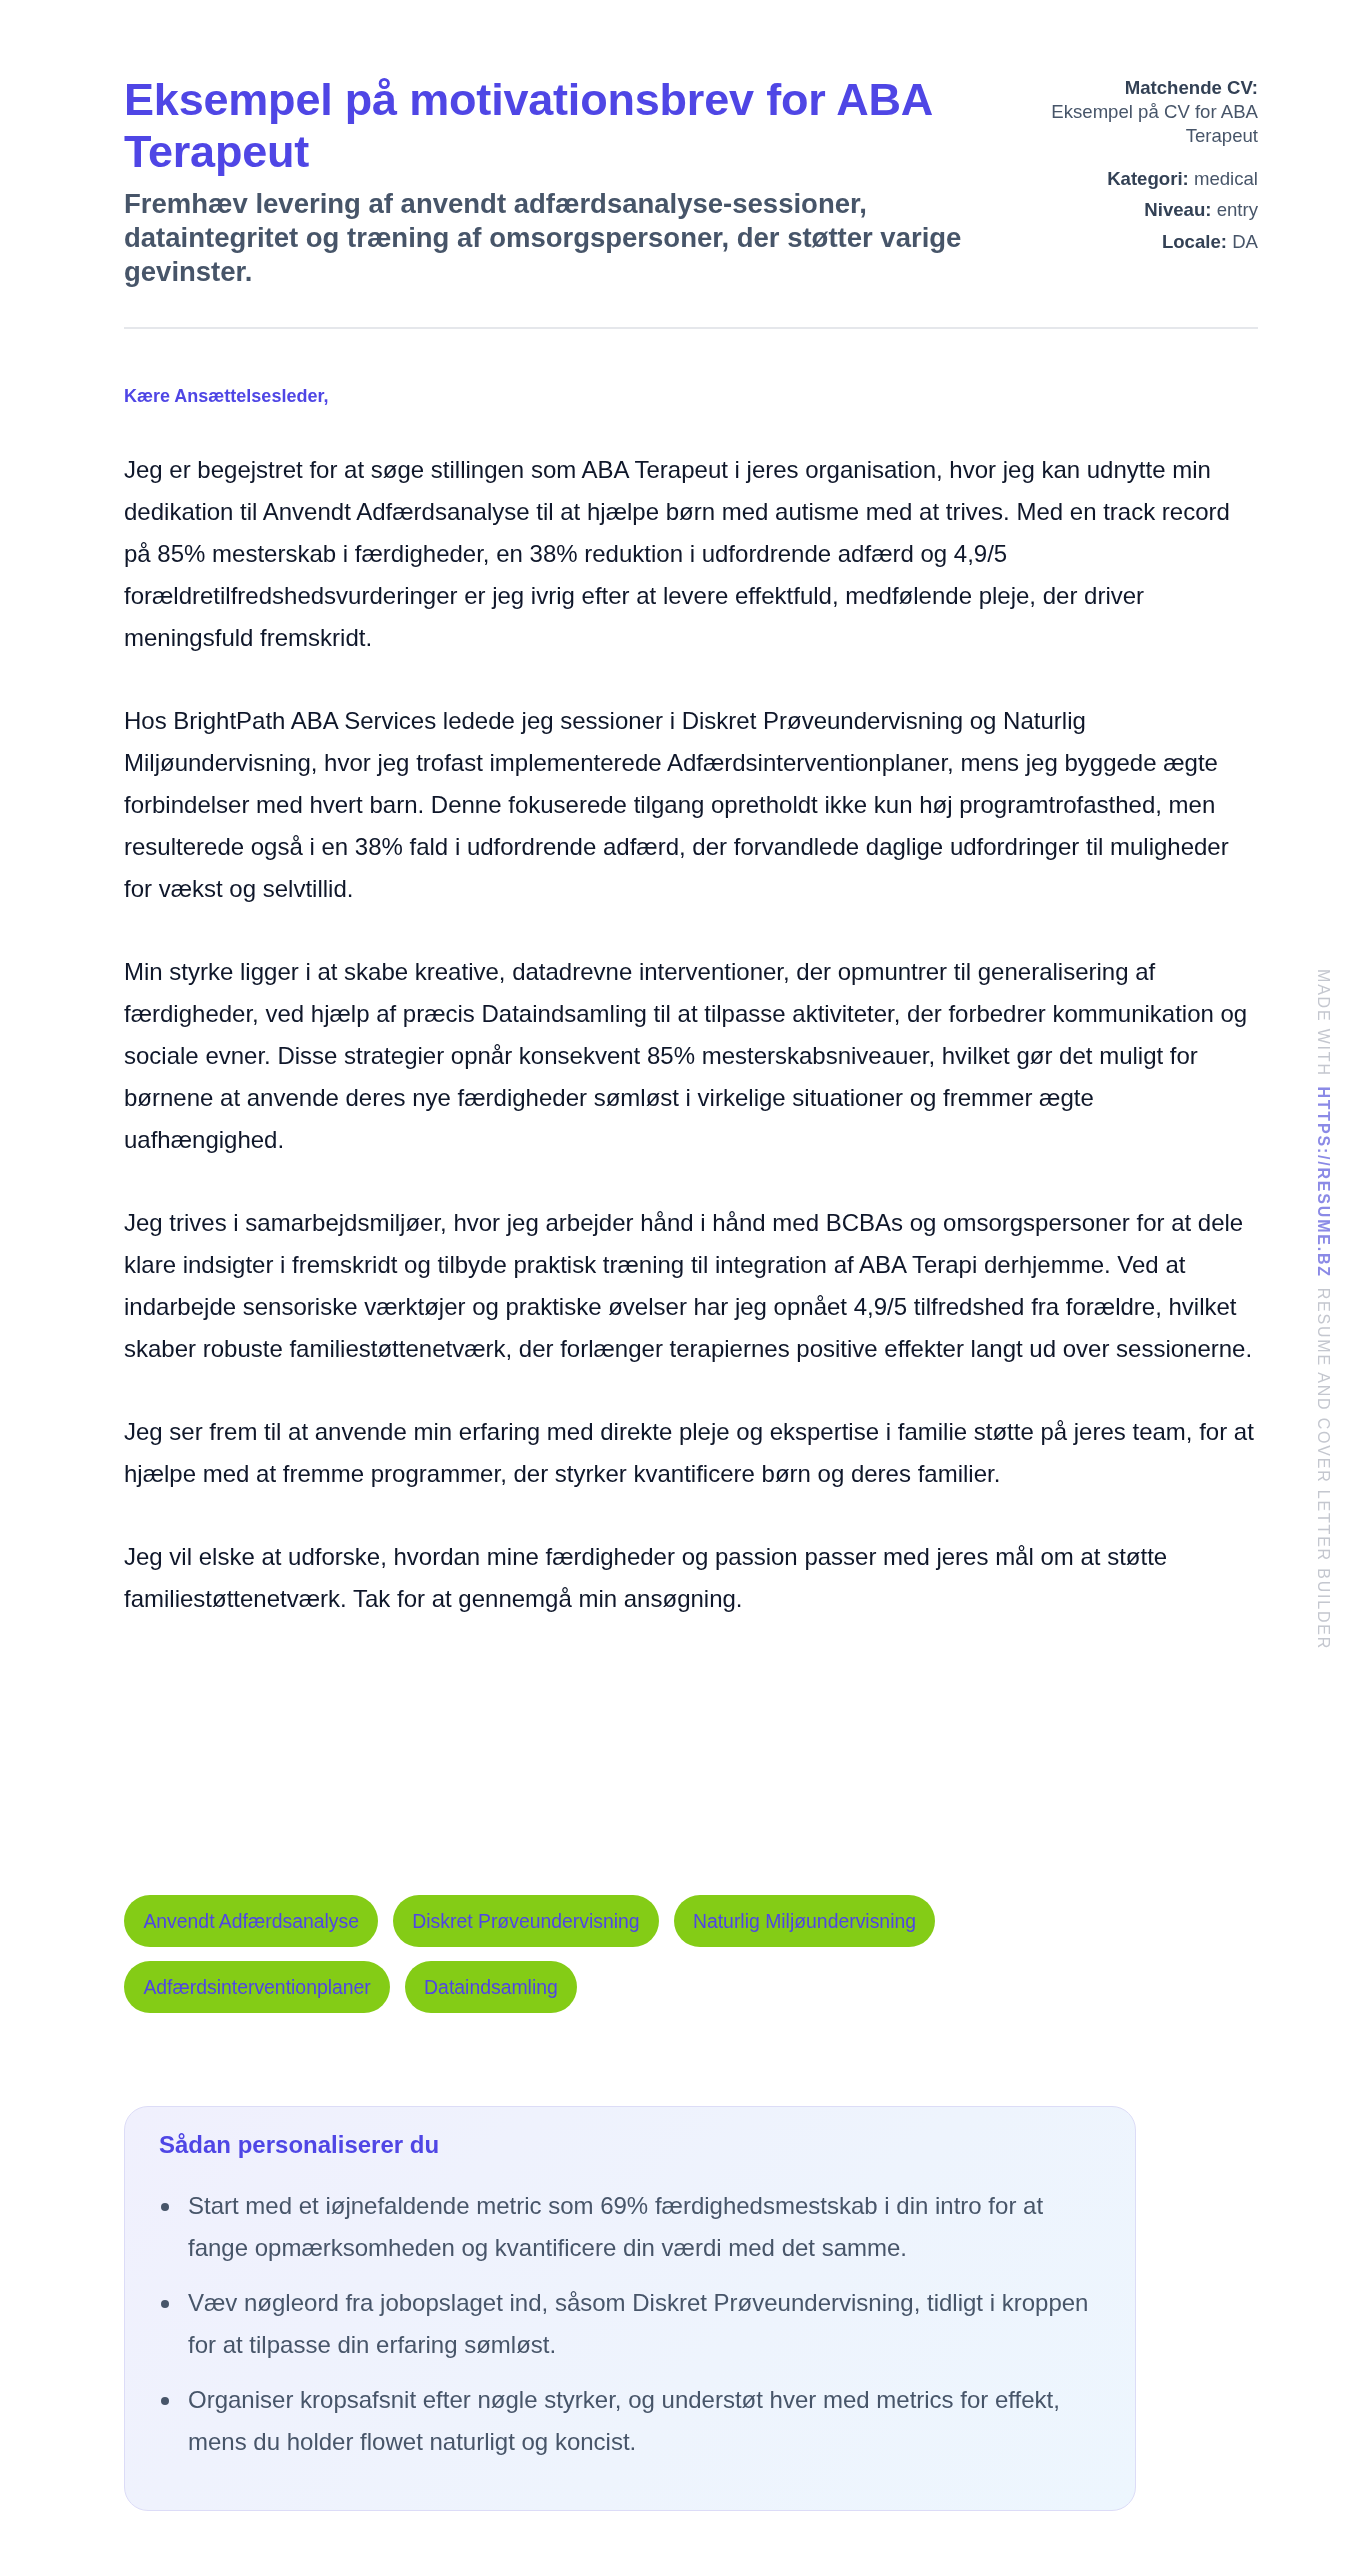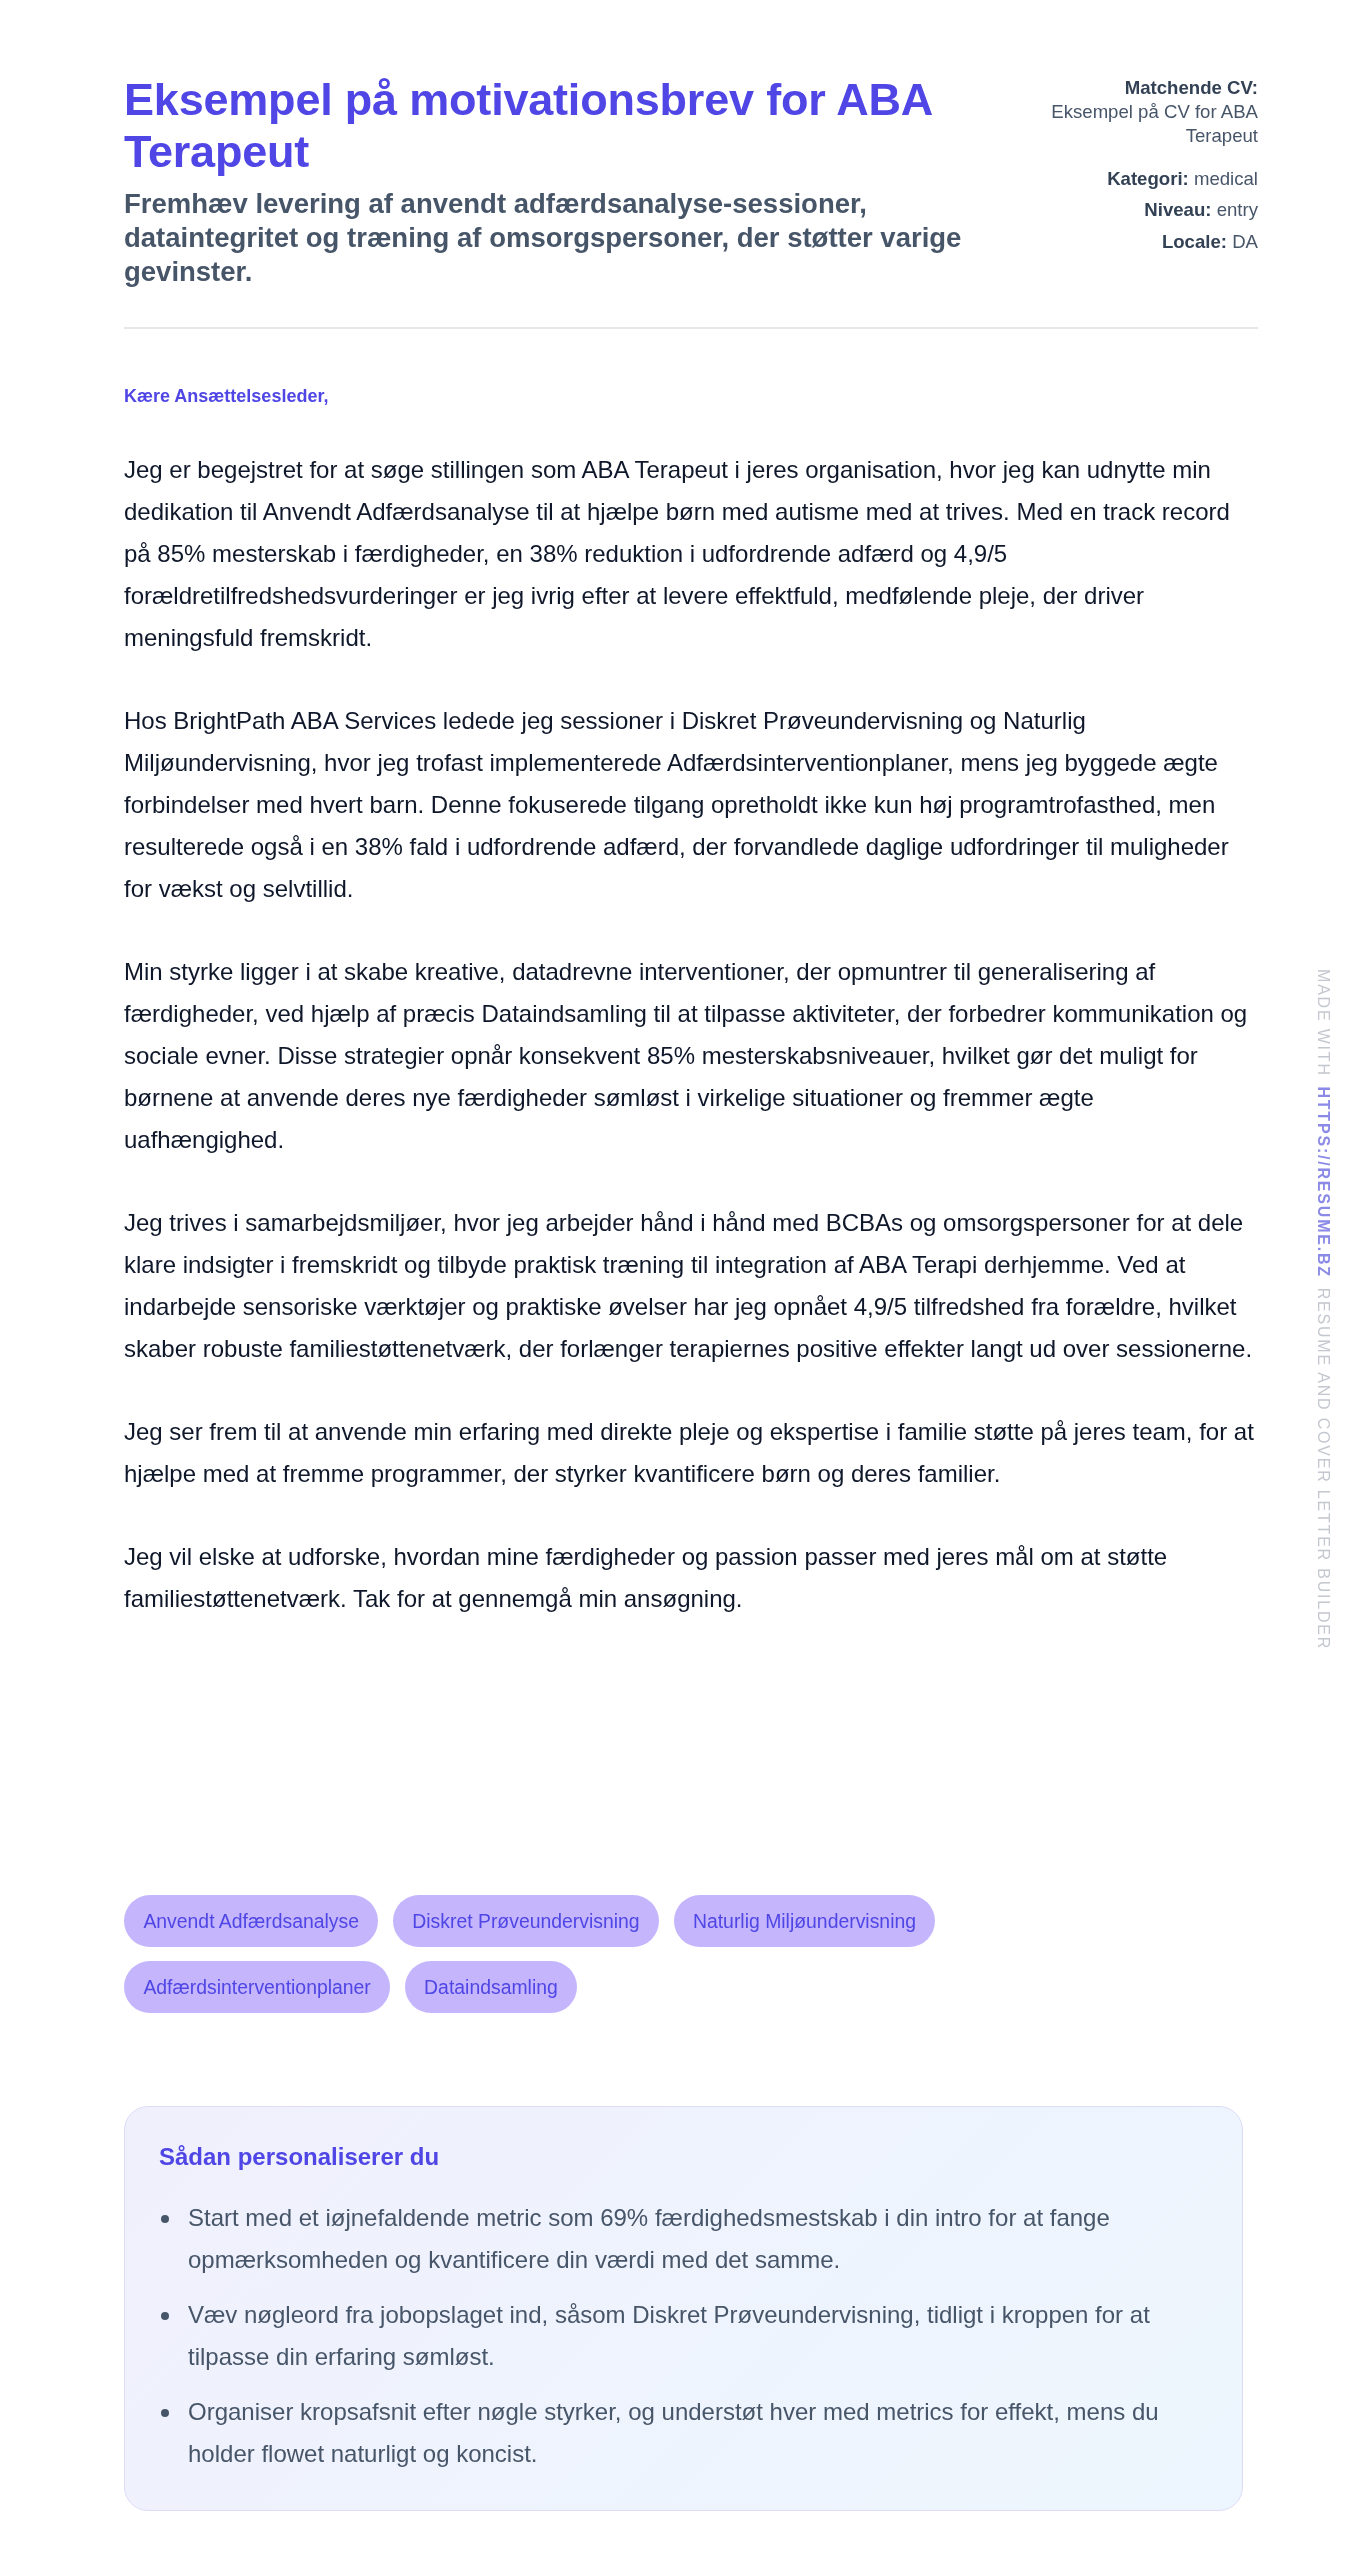--- a/index.html
+++ b/index.html
@@ -12,22 +12,22 @@
   .meta .row { margin-bottom: 7.3px; }
   .meta .row.cv { margin-bottom: 19px; }
   .meta b { color: #334155; font-weight: 700; }
   .salutation { position: absolute; left: 0; top: 386px; font-size: 18px; font-weight: 700; color: #4f46e5; margin: 0; }
   .body { position: absolute; left: 0; top: 449px; width: 1134px; }
   .body p { margin: 0 0 41px 0; font-size: 24px; line-height: 42px; color: #0f172a; }
   .sig { position: absolute; left: 0; top: 1751px; }
   .sig-name { font-size: 24px; font-weight: 700; color: #0f172a; margin: 0; line-height: 37px; }
   .sig-title { font-size: 24px; color: #475569; margin: 18px 0 0 0; line-height: 32px; }
   .tags { position: absolute; left: 0; top: 1895px; width: 969px; display: flex; flex-wrap: wrap; gap: 13.7px 14.5px; }
-  .tag { background: #c4b5fd; color: #4f46e5; font-size: 19.4px; font-weight: 500; height: 52px; line-height: 52px; padding: 0 19.4px; border-radius: 26px; }
-  .tip { position: absolute; left: 0; top: 2106px; width: 1119px; height: 405px; box-sizing: border-box; border: 1.6px solid #dcdcf7; border-radius: 24px; background: linear-gradient(135deg, #f0f0fd 0%, #eef4fd 60%, #edf6fe 100%); padding: 34px 34px 0 34px; }
+  .tag { background: #84cc16; color: #4f46e5; font-size: 19.4px; font-weight: 500; height: 52px; line-height: 52px; padding: 0 19.4px; border-radius: 26px; }
+  .tip { position: absolute; left: 0; top: 2106px; width: 1012px; height: 405px; box-sizing: border-box; border: 1.6px solid #dcdcf7; border-radius: 24px; background: linear-gradient(135deg, #f0f0fd 0%, #eef4fd 60%, #edf6fe 100%); padding: 22px 34px 0 34px; }
   .tip h3 { margin: 0; font-size: 24px; line-height: 32px; font-weight: 700; color: #4f46e5; }
   .tip ul { margin: 24px 0 0 0; padding: 0 0 0 29px; list-style: none; }
   .tip li { position: relative; font-size: 24px; line-height: 42px; color: #475569; margin-bottom: 13px; }
   .tip li::before { content: ""; position: absolute; left: -27.5px; top: 18px; width: 8px; height: 8px; border-radius: 50%; background: #475569; }
   .watermark { position: absolute; left: 1311px; top: 969px; width: 24px; height: 670px; }
   .watermark .inner { position: absolute; left: 0; top: 0; transform-origin: 0 0; transform: translate(24px, 0) rotate(90deg); white-space: nowrap; font-size: 16px; letter-spacing: 1.8px; line-height: 24px; color: #c4c7cf; }
   .watermark .link { color: #8b8ae6; font-weight: 700; margin: 0 9.7px; }
 </style>
 </head>
 <body>

